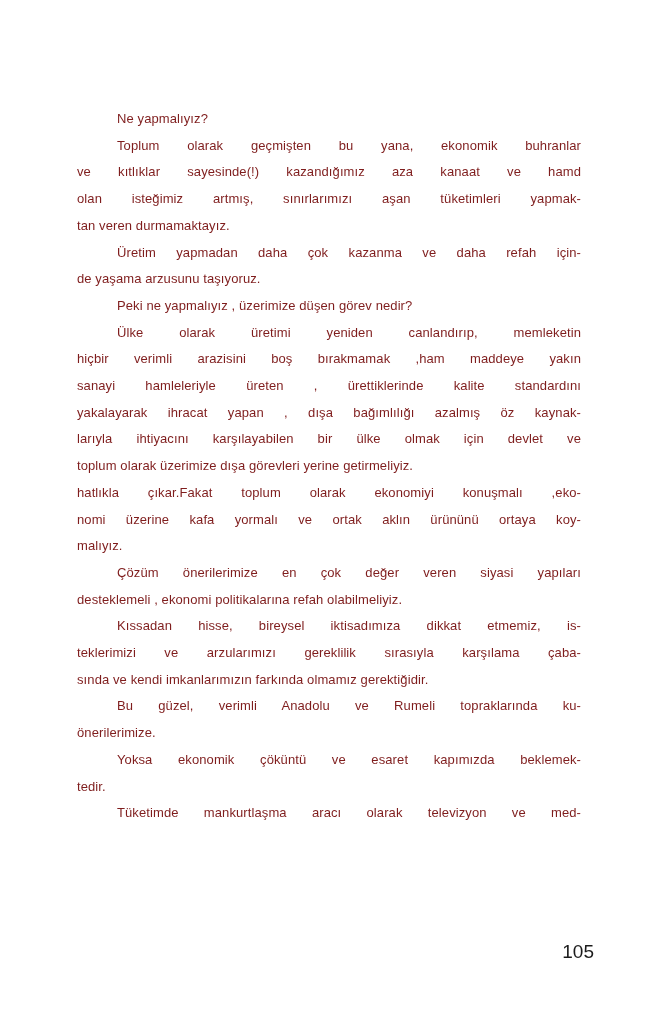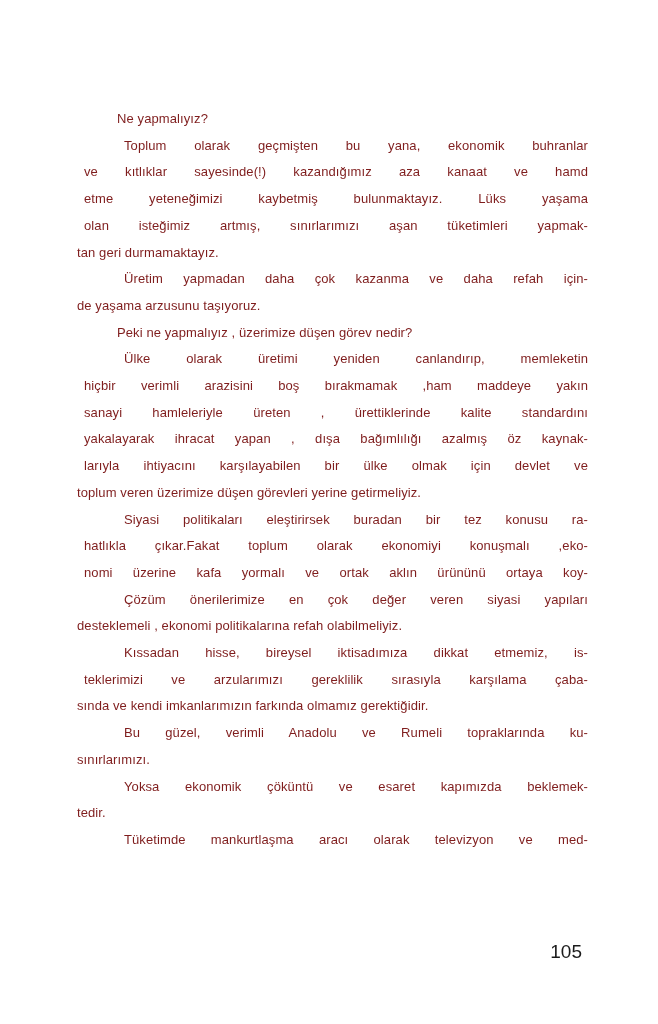--- a/index.html
+++ b/index.html
@@ -32,58 +32,56 @@
   }
   .line {
     width: 100%;
   }
   .line.first {
     text-indent: 40px;
   }
   .line.just {
     text-align: justify;
     text-align-last: justify;
-    margin-left: 7px;
   }
   .page-number {
     position: absolute;
     top: 941px;
-    right: 76px;
+    right: 64px;
     font-size: 19px;
     color: #1b1b1b;
   }
 </style>
 </head>
 <body>
 
 <div class="page">
   <div class="text-block" id="text-block">
       <div class="line first">Ne yapmalıyız?</div>
       <div class="line first just">Toplum olarak geçmişten bu yana, ekonomik buhranlar</div>
       <div class="line just">ve kıtlıklar sayesinde(!) kazandığımız aza kanaat ve hamd</div>
-      <div class="line just">etme yeteneğimizi kaybetmiş bulunmaktayız. Lüks yaşama</div>
       <div class="line just">olan isteğimiz artmış, sınırlarımızı aşan tüketimleri yapmak-</div>
-      <div class="line">tan geri durmamaktayız.</div>
+      <div class="line">tan veren durmamaktayız.</div>
       <div class="line first just">Üretim yapmadan daha çok kazanma ve daha refah için-</div>
       <div class="line">de yaşama arzusunu taşıyoruz.</div>
       <div class="line first">Peki ne yapmalıyız , üzerimize düşen görev nedir?</div>
       <div class="line first just">Ülke olarak üretimi yeniden canlandırıp, memleketin</div>
       <div class="line just">hiçbir verimli arazisini boş bırakmamak ,ham maddeye yakın</div>
       <div class="line just">sanayi hamleleriyle üreten , ürettiklerinde kalite standardını</div>
       <div class="line just">yakalayarak ihracat yapan , dışa bağımlılığı azalmış öz kaynak-</div>
       <div class="line just">larıyla ihtiyacını karşılayabilen bir ülke olmak için devlet ve</div>
-      <div class="line">toplum veren üzerimize düşen görevleri yerine getirmeliyiz.</div>
-      <div class="line first just">Siyasi politikaları eleştirirsek buradan bir tez konusu ra-</div>
+      <div class="line">toplum olarak üzerimize dışa görevleri yerine getirmeliyiz.</div>
       <div class="line just">hatlıkla çıkar.Fakat toplum olarak ekonomiyi konuşmalı ,eko-</div>
       <div class="line just">nomi üzerine kafa yormalı ve ortak aklın ürününü ortaya koy-</div>
+      <div class="line">malıyız.</div>
       <div class="line first just">Çözüm önerilerimize en çok değer veren siyasi yapıları</div>
       <div class="line">desteklemeli , ekonomi politikalarına refah olabilmeliyiz.</div>
       <div class="line first just">Kıssadan hisse, bireysel iktisadımıza dikkat etmemiz, is-</div>
       <div class="line just">teklerimizi ve arzularımızı gereklilik sırasıyla karşılama çaba-</div>
       <div class="line">sında ve kendi imkanlarımızın farkında olmamız gerektiğidir.</div>
       <div class="line first just">Bu güzel, verimli Anadolu ve Rumeli topraklarında ku-</div>
-      <div class="line">sınırlarımızı.</div>
+      <div class="line">önerilerimize.</div>
       <div class="line first just">Yoksa ekonomik çöküntü ve esaret kapımızda beklemek-</div>
       <div class="line">tedir.</div>
       <div class="line first just">Tüketimde mankurtlaşma aracı olarak televizyon ve med-</div>
     </div>
   <div class="page-number">105</div>
 </div>
 
 </body></html>

